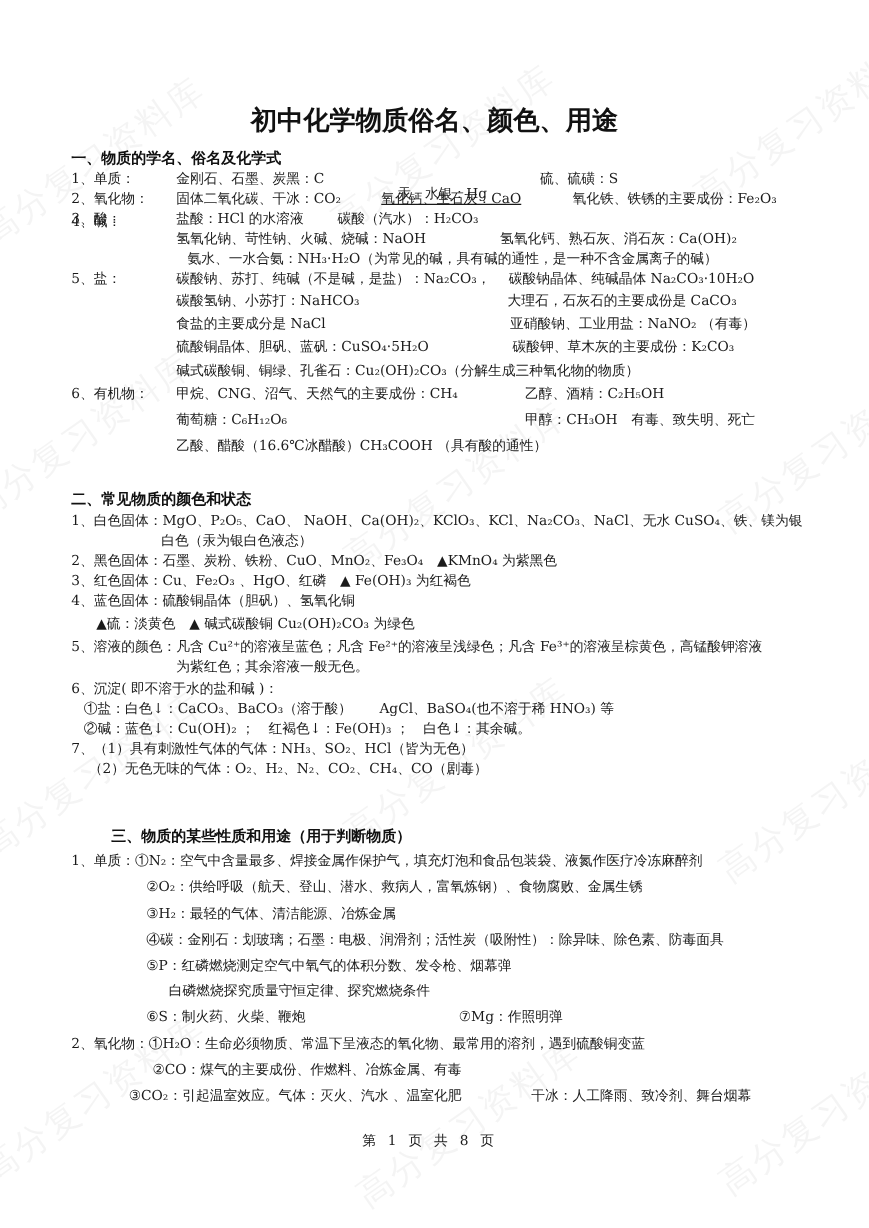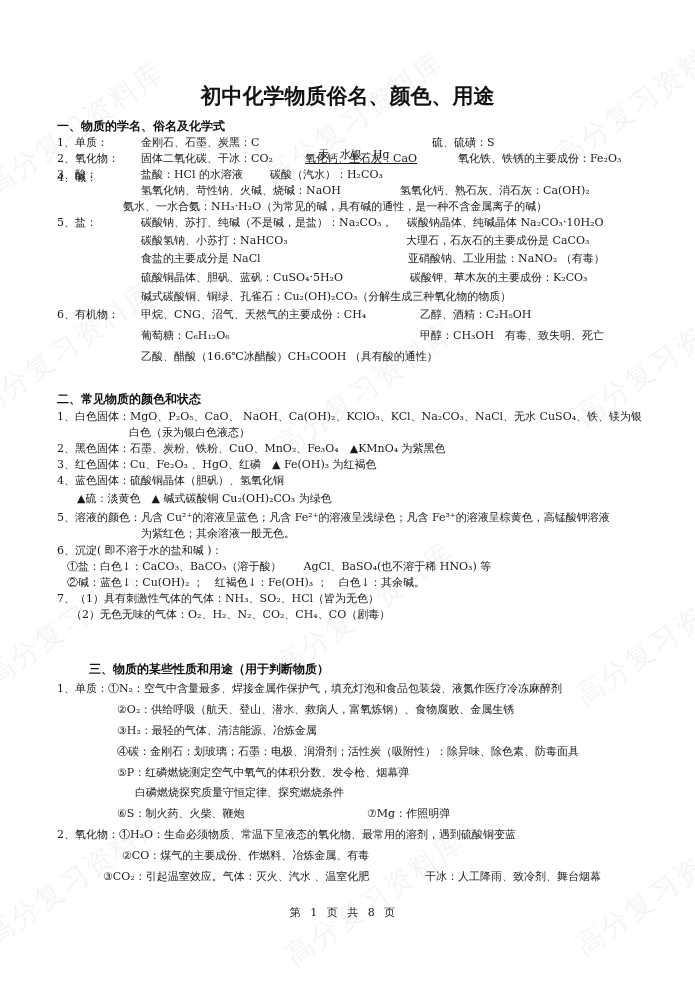--- a/index.html
+++ b/index.html
@@ -47,21 +47,21 @@
   <div class="ln" style="left:458px;top:152px;">氧化铁、铁锈的主要成份：Fe₂O₃</div>
 
   <div class="ln" style="left:57px;top:168px;">3、酸：</div>
   <div class="ln" style="left:141px;top:168px;">盐酸：HCl 的水溶液</div>
   <div class="ln" style="left:270px;top:168px;">碳酸（汽水）：H₂CO₃</div>
 
   <div class="ln" style="left:57px;top:171px;">4、碱：</div>
   <div class="ln" style="left:141px;top:184px;">氢氧化钠、苛性钠、火碱、烧碱：NaOH</div>
   <div class="ln" style="left:400px;top:184px;">氢氧化钙、熟石灰、消石灰：Ca(OH)₂</div>
 
-  <div class="ln" style="left:123px;top:200px;text-align:right;">氨水、一水合氨：NH₃·H₂O（为常见的碱，具有碱的通性，是一种不含金属离子的碱）</div>
+  <div class="ln" style="left:150px;top:200px;text-align:right;">氨水、一水合氨：NH₃·H₂O（为常见的碱，具有碱的通性，是一种不含金属离子的碱）</div>
 
   <div class="ln" style="left:57px;top:216px;">5、盐：</div>
   <div class="ln" style="left:141px;top:216px;">碳酸钠、苏打、纯碱（不是碱，是盐）：Na₂CO₃，</div>
   <div class="ln" style="left:407px;top:216px;">碳酸钠晶体、纯碱晶体 Na₂CO₃·10H₂O</div>
 
   <div class="ln" style="left:141px;top:234px;">碳酸氢钠、小苏打：NaHCO₃</div>
   <div class="ln" style="left:406px;top:234px;">大理石，石灰石的主要成份是 CaCO₃</div>
 
   <div class="ln" style="left:141px;top:252px;">食盐的主要成分是 NaCl</div>
   <div class="ln" style="left:408px;top:252px;">亚硝酸钠、工业用盐：NaNO₂ （有毒）</div>

